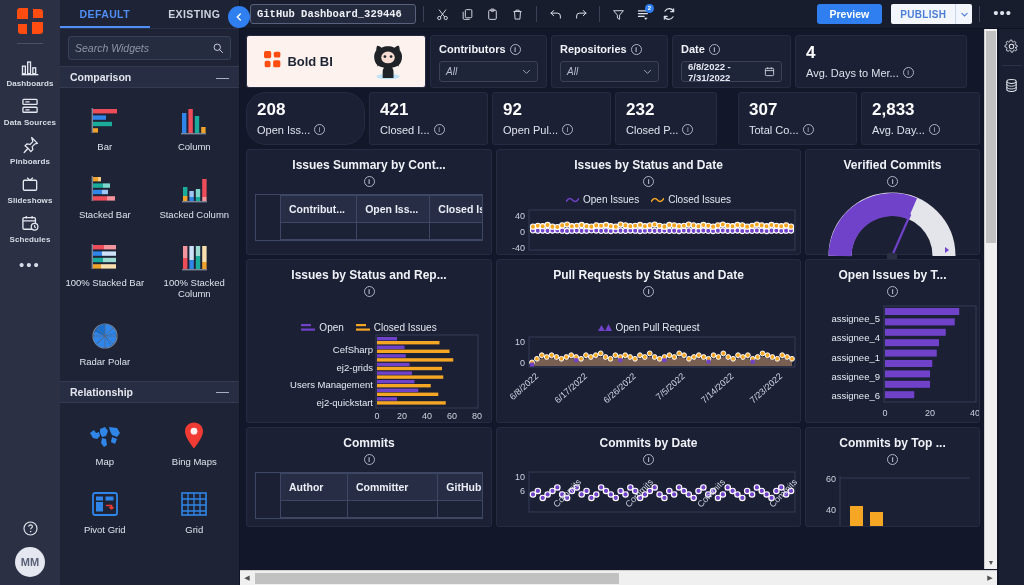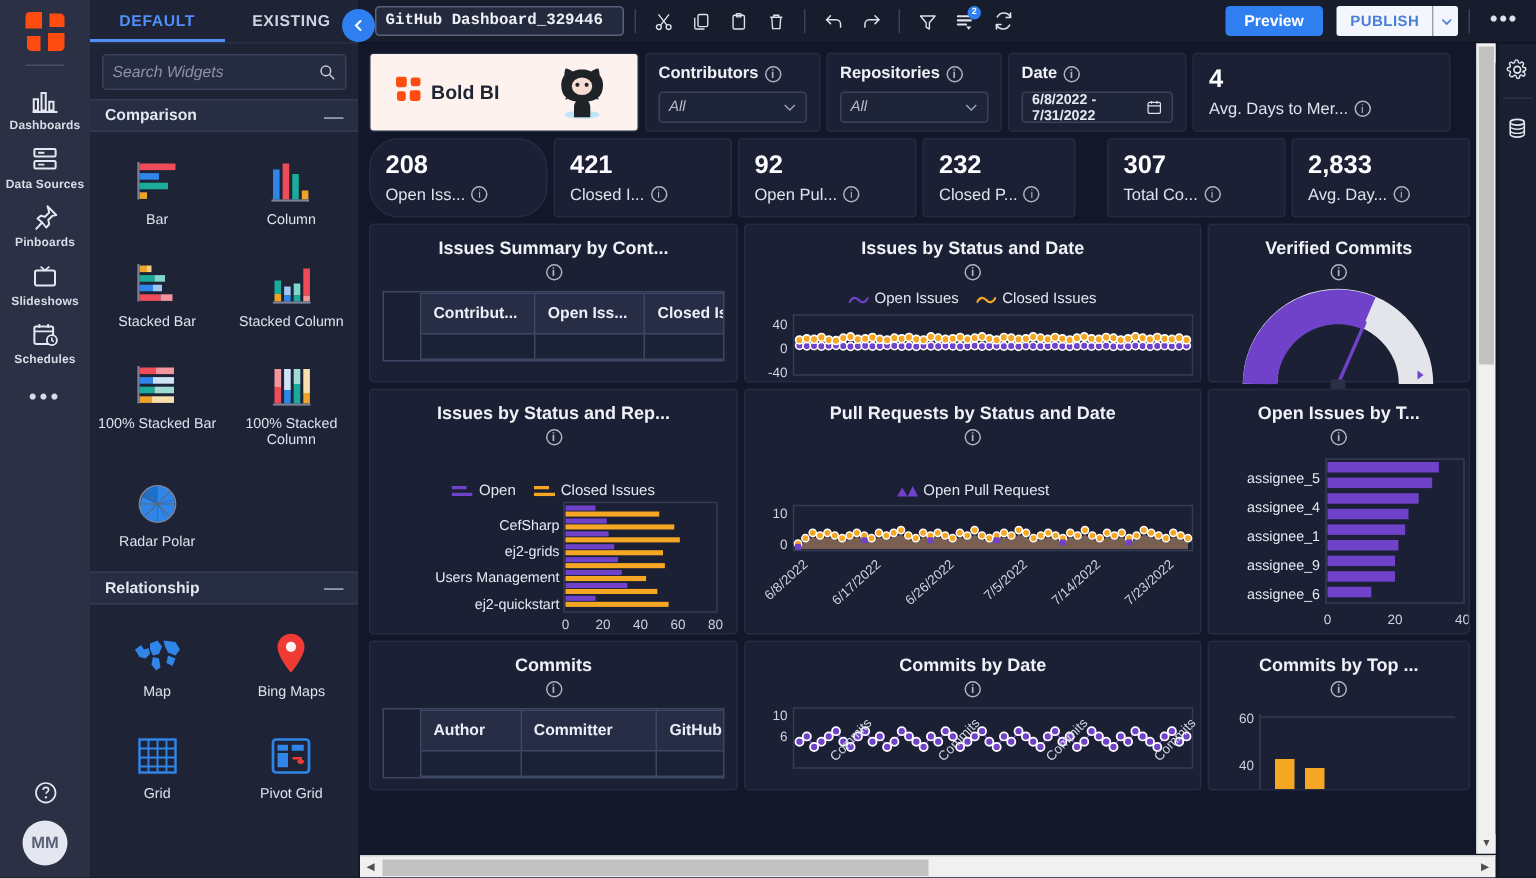--- a/index.html
+++ b/index.html
@@ -437,38 +437,38 @@
               <path d="M12 1.5c-5 0-9 3.9-9 8.8 0 6.6 9 17.2 9 17.2s9-10.6 9-17.2c0-4.9-4-8.8-9-8.8z" fill="#ef3b33"></path>
               <circle cx="12" cy="10.2" r="3.4" fill="#fdf0ee"></circle>
             </svg>
           </div>
           <div class="cap">Bing Maps</div>
         </div>
 
         <div class="wcell">
           <div class="wico">
             <svg width="28" height="28" viewBox="0 0 28 28">
-              <rect x="2" y="3" width="24" height="22" fill="none" stroke="#2f86e8" stroke-width="1.6"></rect>
-              <path d="M2 9h24M2 15h24M2 21h24M8 3v22M14 3v22M20 3v22" stroke="#2f86e8" stroke-width="1.3"></path>
-            </svg>
-          </div>
-          <div class="cap">Grid</div>
-        </div>
-
-        <div class="wcell">
-          <div class="wico">
-            <svg width="28" height="28" viewBox="0 0 28 28">
               <rect x="2" y="3" width="24" height="22" rx="2" fill="none" stroke="#2f86e8" stroke-width="1.8"></rect>
               <rect x="5" y="6.5" width="7" height="4" fill="#2f86e8"></rect>
               <rect x="5" y="12" width="7" height="9.5" fill="#2f86e8"></rect>
               <rect x="14.5" y="6.5" width="8" height="4" fill="#2f86e8"></rect>
               <path d="M15 15.5h5.5v3.5M20.5 19l-2-2M20.5 19l2-2" stroke="#ef3b33" stroke-width="1.7" fill="none"></path>
             </svg>
           </div>
           <div class="cap">Pivot Grid</div>
+        </div>
+
+        <div class="wcell">
+          <div class="wico">
+            <svg width="28" height="28" viewBox="0 0 28 28">
+              <rect x="2" y="3" width="24" height="22" fill="none" stroke="#2f86e8" stroke-width="1.6"></rect>
+              <path d="M2 9h24M2 15h24M2 21h24M8 3v22M14 3v22M20 3v22" stroke="#2f86e8" stroke-width="1.3"></path>
+            </svg>
+          </div>
+          <div class="cap">Grid</div>
         </div>
       </div>
     </div>
   </div>
 
   <div class="main">
 
     <div class="topbar">
       <input class="title-input" value="GitHub Dashboard_329446" style="">
       <div class="tb-sep"></div>

